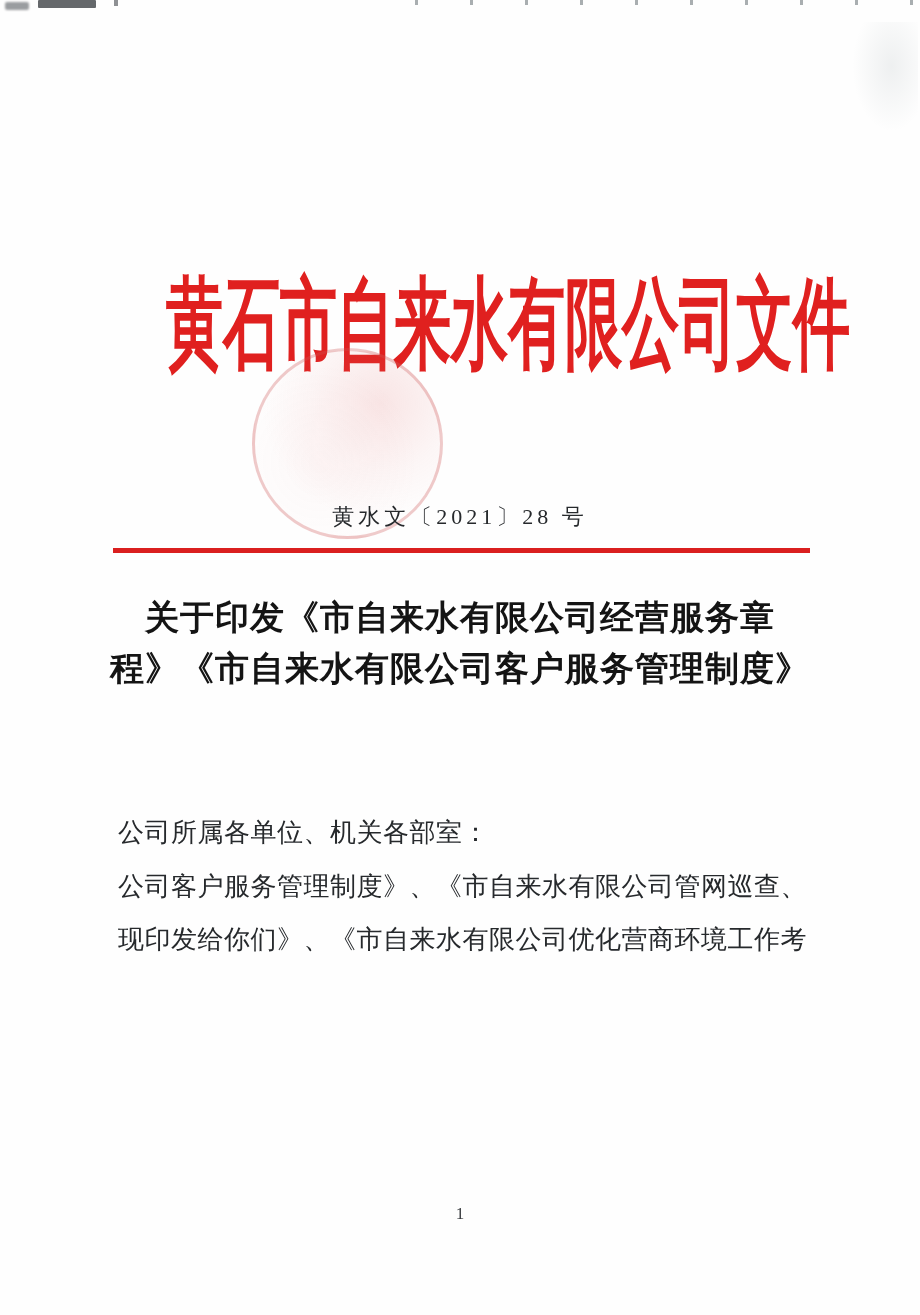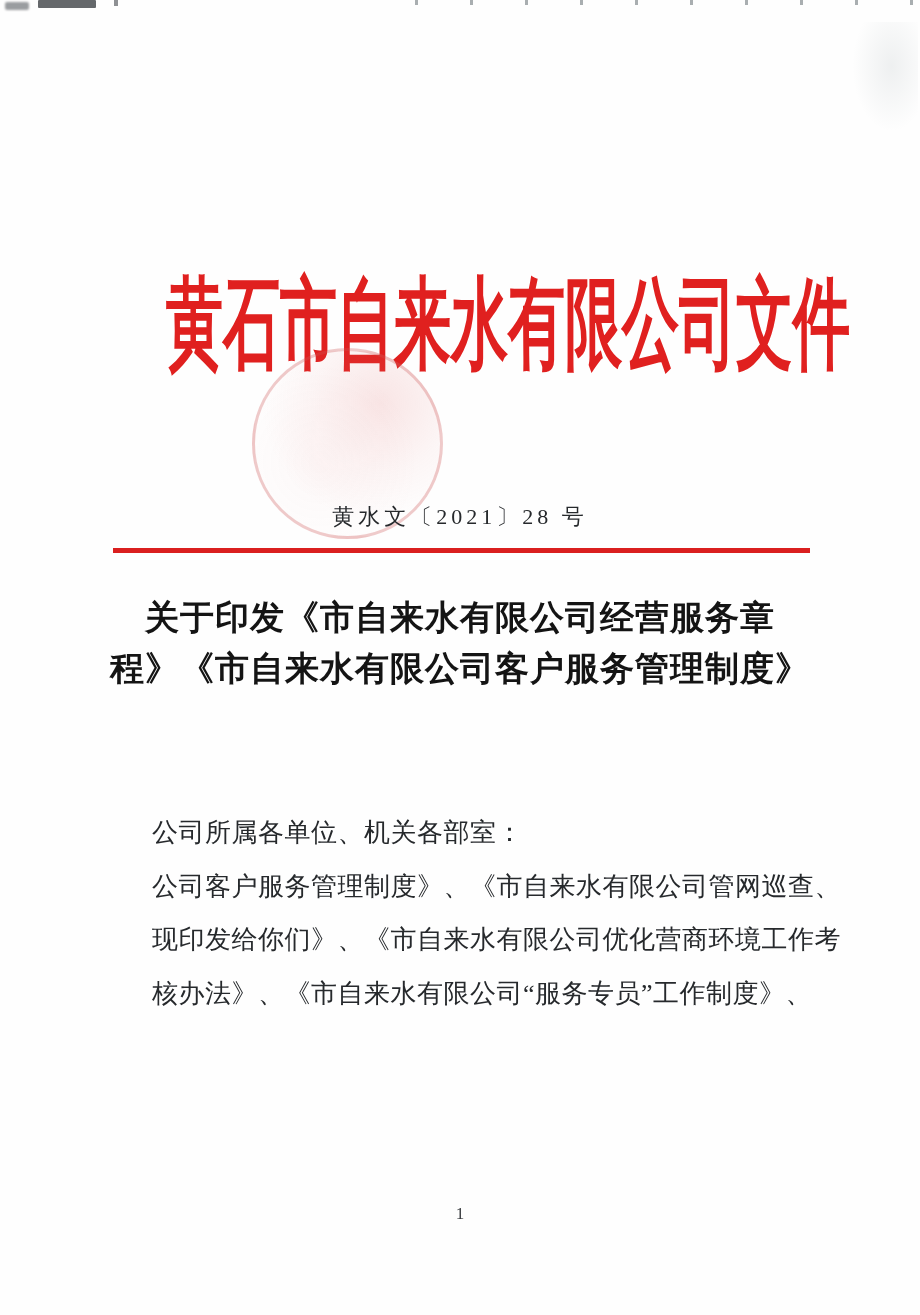--- a/index.html
+++ b/index.html
@@ -48,21 +48,21 @@
     font-size:22px;line-height:34px;
     letter-spacing:4px;color:#26292c;
   }
   .redrule{position:absolute;left:113px;top:548px;width:697px;height:5px;background:#da1f1f;}
   .title{
     position:absolute;left:60px;top:592px;width:800px;
     text-align:center;
     font-size:34px;line-height:51px;font-weight:bold;
     color:#141414;letter-spacing:1px;
   }
-  .bodytext{position:absolute;left:152px;top:806px;width:680px;}
+  .bodytext{position:absolute;left:118px;top:806px;width:680px;}
   .bline{
     font-size:26px;line-height:53.5px;
     white-space:nowrap;
     color:#26292c;letter-spacing:0.5px;
   }
   .bline.indent{padding-left:66px;}
   .pagenum{
     position:absolute;left:0;top:1204px;width:920px;
     text-align:center;font-size:17px;color:#3a3d40;
   }
@@ -90,18 +90,17 @@
 
   <div class="title">
     <div>关于印发《市自来水有限公司经营服务章</div>
     <div>程》《市自来水有限公司客户服务管理制度》</div>
   </div>
 
   <div class="bodytext">
     <div class="bline">公司所属各单位、机关各部室：</div>
     <div class="bline">公司客户服务管理制度》、《市自来水有限公司管网巡查、</div>
     <div class="bline">现印发给你们》、《市自来水有限公司优化营商环境工作考</div>
-    <div class="bline">核办法》、《市自来水有限公司“服务专员”工作制度》、</div>
   </div>
 
   <div class="pagenum">1</div>
 
 </div>
 
 </body></html>

